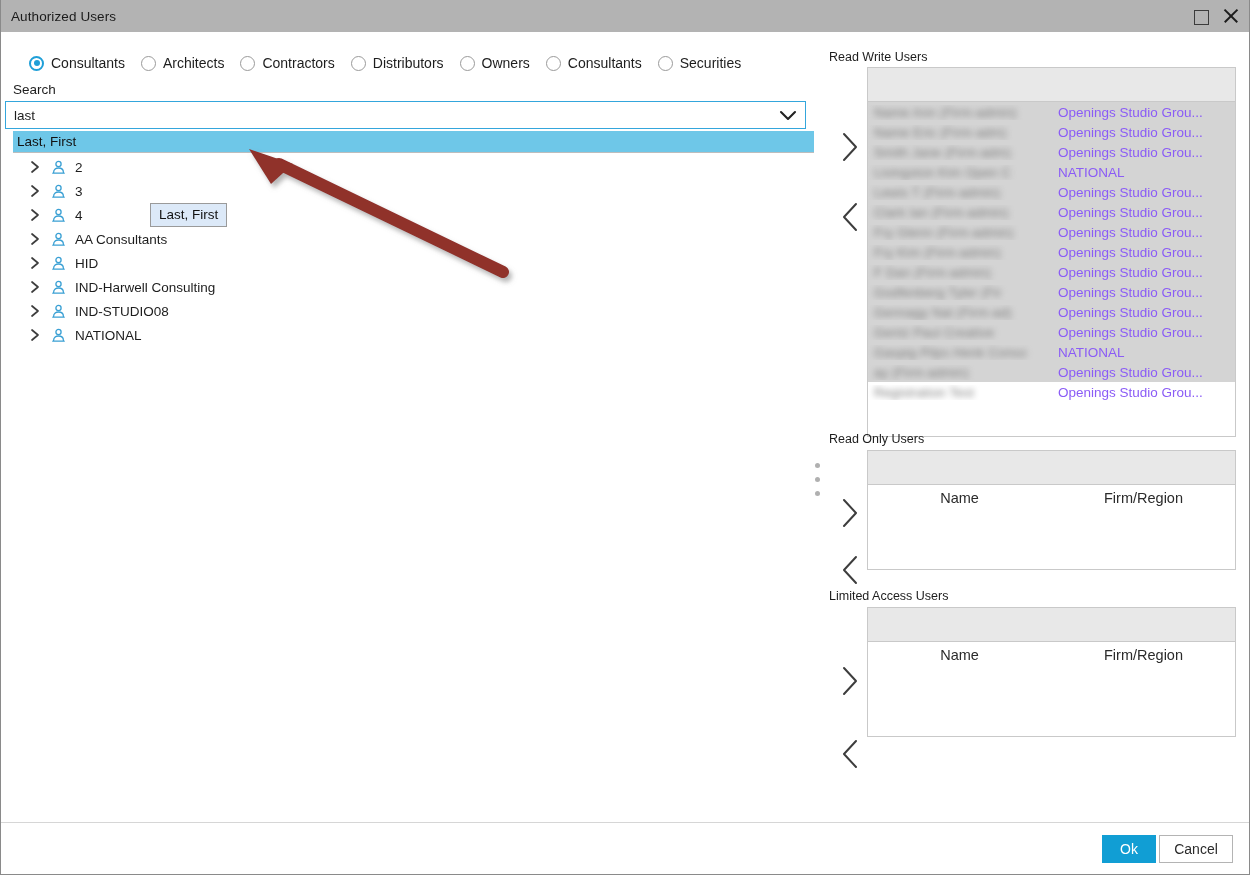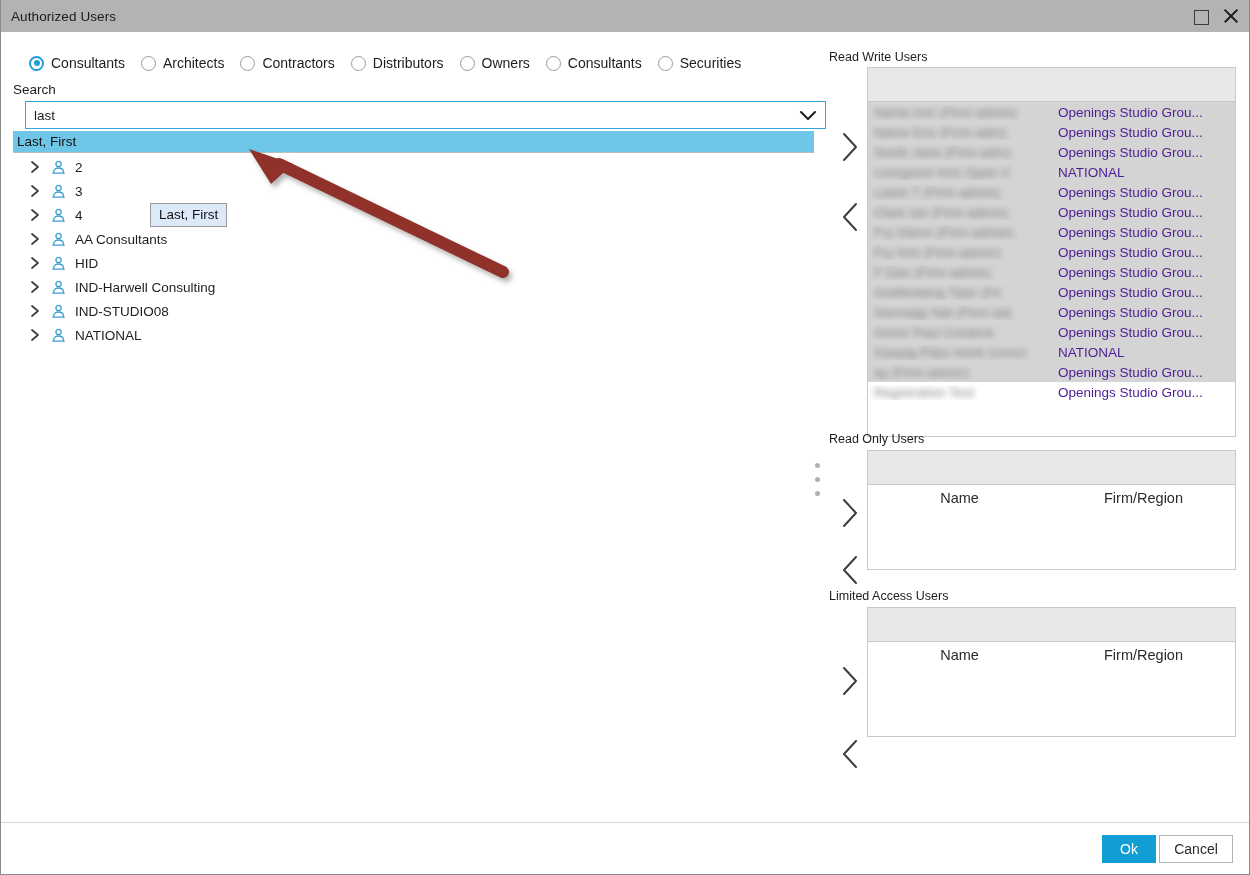--- a/index.html
+++ b/index.html
@@ -93,21 +93,21 @@
     background: #1f9fd8;
   }
   .radio-label { font-size: 14px; color: #1d1d1d; }
 
   
   #search-label {
     position: absolute; left: 12px; top: 50px;
     font-size: 13.5px; color: #1d1d1d;
   }
   #search-box {
-    position: absolute; left: 24px; top: 69px;
+    position: absolute; left: 4px; top: 69px;
     width: 801px; height: 28px;
     border: 1px solid #34a6dc;
     background: #ffffff;
     display: flex; align-items: center;
   }
   #search-input {
     border: none; outline: none;
     background: transparent;
     font-family: "Liberation Sans", sans-serif;
     font-size: 13.5px;
@@ -212,21 +212,21 @@
   .col-firm { width: 183px; }
   .grid-body { position: relative; }
   .grid-row { display: flex; height: 20px; align-items: center; }
   .grid-row .c-name {
     width: 184px; padding-left: 6px;
     font-size: 13.5px; color: #333;
     overflow: hidden; white-space: nowrap;
   }
   .grid-row .c-firm {
     width: 183px; padding-left: 6px;
-    font-size: 13.5px; color: #4c1d95;
+    font-size: 13.5px; color: #8b5cf6;
     overflow: hidden; white-space: nowrap;
   }
   
   .redacted {
     display: inline-block;
     color: #7a7a7a;
     filter: blur(3.2px);
     -webkit-filter: blur(3.2px);
     letter-spacing: .2px;
     font-size: 13px;

